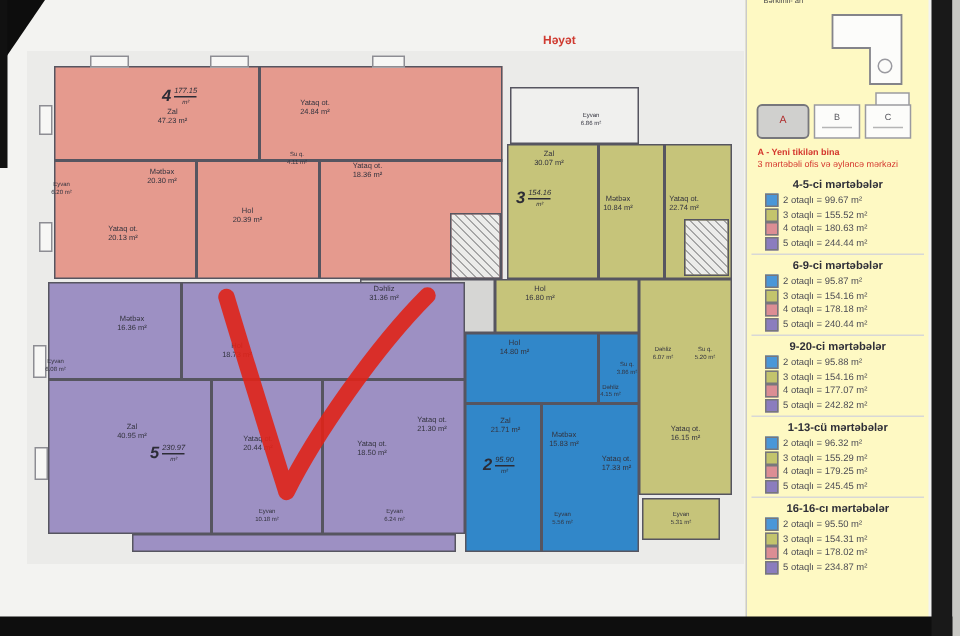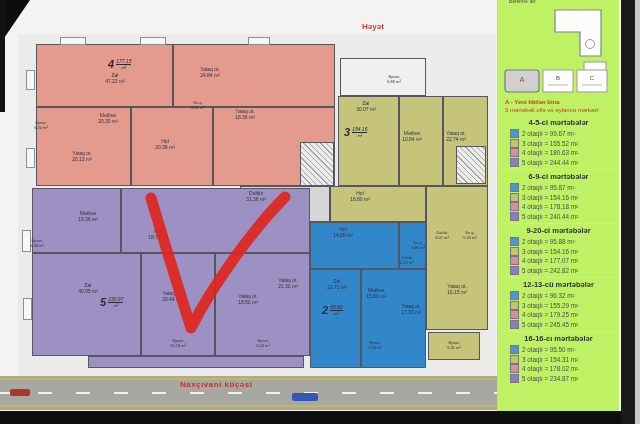--- a/index.html
+++ b/index.html
@@ -28,21 +28,21 @@
   .vmark{position:absolute;left:0;top:0;z-index:28;pointer-events:none;}
   .road{position:absolute;left:0;top:376px;width:500px;height:34px;background:#a8a8a2;z-index:10;}
   .road .yline{position:absolute;left:0;width:100%;height:2px;background:#c9b84e;}
   .road .dash{position:absolute;left:0;top:16px;width:100%;height:2px;
       background:repeating-linear-gradient(90deg,#f0f0ec 0 14px,transparent 14px 38px);}
   .road .street{position:absolute;left:180px;top:4px;font-size:8px;font-weight:700;
       color:#c8302a;letter-spacing:.5px;}
   .car-red{position:absolute;left:10px;top:13px;width:20px;height:7px;background:#b1332d;border-radius:2px;}
   .bus-blue{position:absolute;left:292px;top:17px;width:26px;height:8px;background:#3457b2;border-radius:2px;}
   .sidebar{position:absolute;left:497px;top:0;width:122px;height:412px;
-      border-left:1px solid #cacaca;box-sizing:border-box;padding:0 3px;z-index:12;background:#bef264;}
+      border-left:1px solid #cacaca;box-sizing:border-box;padding:0 3px;z-index:12;background:#fef9c3;}
   .cutoff{font-size:5px;color:#4a4a4a;margin-top:-2px;height:6px;overflow:hidden;padding-left:8px;}
   .siteplan{display:block;margin:2px auto 0;}
   .note{font-size:6px;color:#d4362d;line-height:8px;padding-left:4px;}
   .note.n1{font-weight:700;margin-top:2px;}
   .lg-sec{padding-top:2px;margin-top:2px;}
   .lg-sec + .lg-sec{border-top:1px solid #d8d8d6;}
   .lg-title{font-size:7.5px;font-weight:700;color:#2f2f38;text-align:center;margin-bottom:2px;}
   .lg-row{display:flex;align-items:center;gap:3px;padding-left:9px;height:9.5px;}
   .lg-chip{width:7px;height:7px;border:.5px solid #77777c;flex:0 0 auto;}
   .lg-label{font-size:6.3px;color:#4c4c54;}
@@ -262,28 +262,20 @@
       <div class="mk" data-interactable="false" style="left: 322px; top: 304px;">
         <span class="mkn" data-interactable="false">2</span>
         <span>
           <span class="mkv" data-interactable="false">95.90</span>
           <span class="mku" data-interactable="false">m²</span>
         </span>
       </div>
     </div>
 
 
-  <div class="road" data-interactable="false">
-    <div class="yline" style="top:2px" data-interactable="false"></div>
-    <div class="yline" style="bottom:3px" data-interactable="false"></div>
-    <div class="dash" data-interactable="false"></div>
-    <div class="street" data-interactable="false">Naxçıvani küçəsi</div>
-    <div class="car-red" data-interactable="false"></div>
-    <div class="bus-blue" data-interactable="false"></div>
-  </div>
 
   <aside class="sidebar" data-interactable="false">
     <div class="cutoff" data-interactable="false">Bərkimli- arı</div>
 
     <svg class="siteplan" width="114" height="90" viewBox="0 0 114 90" data-interactable="false">
       <polygon points="53,4 99,4 99,50 78,50 78,26 53,26" fill="#fcfcfa" stroke="#84848a" stroke-width="1.2"></polygon>
       <circle cx="88" cy="38" r="4.5" fill="none" stroke="#9a9aa0" stroke-width="1"></circle>
       <rect x="82" y="56" width="22" height="13" fill="#fcfcfa" stroke="#9a9aa0" stroke-width="1"></rect>
       <rect x="3" y="64" width="34" height="22" fill="#d0d0ce" stroke="#77777c" stroke-width="1.2" rx="3"></rect>
       <rect x="41" y="64" width="30" height="22" fill="#fcfcfa" stroke="#9a9aa0" stroke-width="1"></rect>
@@ -350,21 +342,21 @@
           <div class="lg-row" data-interactable="false">
             <span class="lg-chip" data-interactable="false" style="background: rgb(220, 142, 148);"></span>
             <span class="lg-label" data-interactable="false">4 otaqlı = 177.07 m²</span>
           </div>
           <div class="lg-row" data-interactable="false">
             <span class="lg-chip" data-interactable="false" style="background: rgb(139, 125, 190);"></span>
             <span class="lg-label" data-interactable="false">5 otaqlı = 242.82 m²</span>
           </div>
         </div>
         <div class="lg-sec" data-interactable="false">
-          <div class="lg-title" data-interactable="false">12-13-cü mərtəbələr</div>
+          <div class="lg-title" data-interactable="false">1-13-cü mərtəbələr</div>
           <div class="lg-row" data-interactable="false">
             <span class="lg-chip" data-interactable="false" style="background: rgb(74, 151, 216);"></span>
             <span class="lg-label" data-interactable="false">2 otaqlı = 96.32 m²</span>
           </div>
           <div class="lg-row" data-interactable="false">
             <span class="lg-chip" data-interactable="false" style="background: rgb(195, 196, 108);"></span>
             <span class="lg-label" data-interactable="false">3 otaqlı = 155.29 m²</span>
           </div>
           <div class="lg-row" data-interactable="false">
             <span class="lg-chip" data-interactable="false" style="background: rgb(220, 142, 148);"></span>

